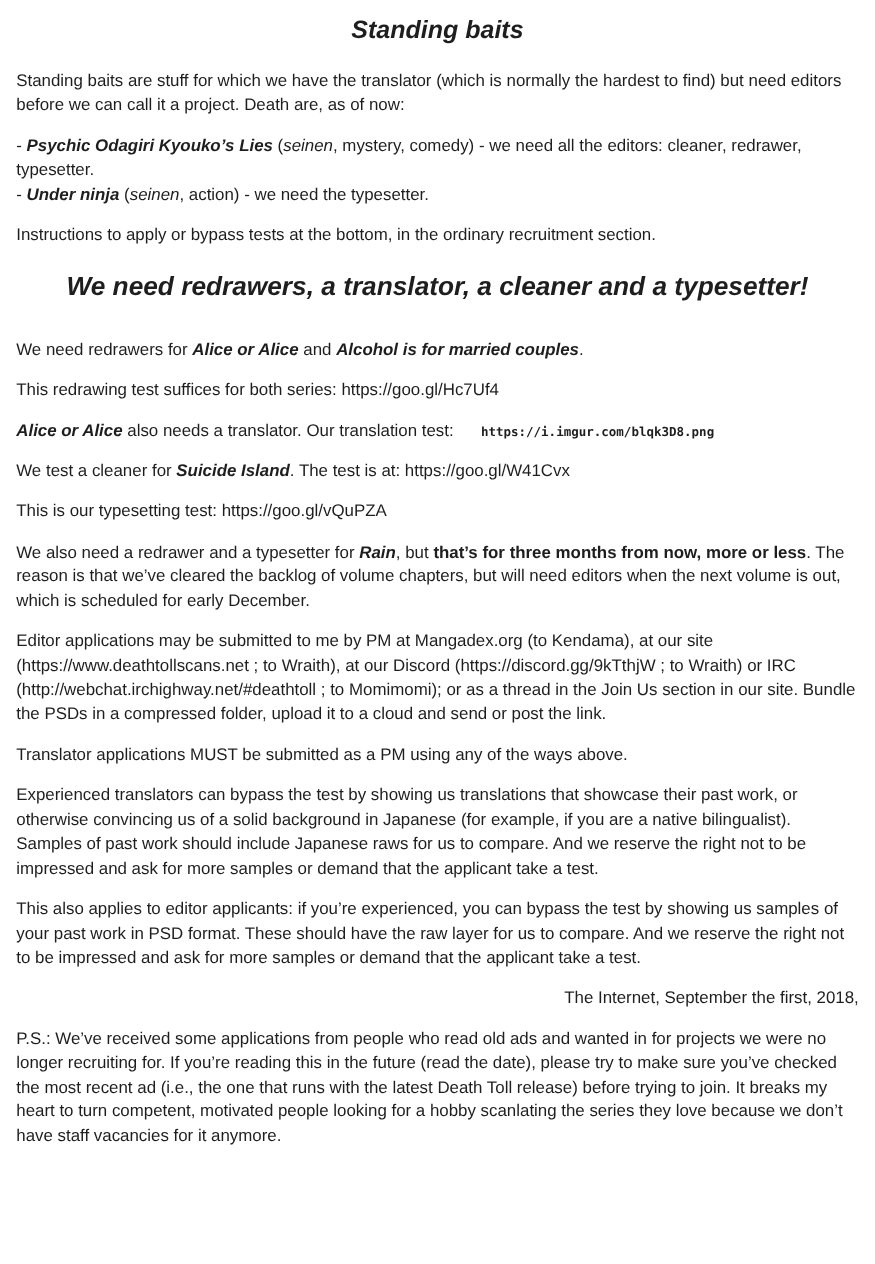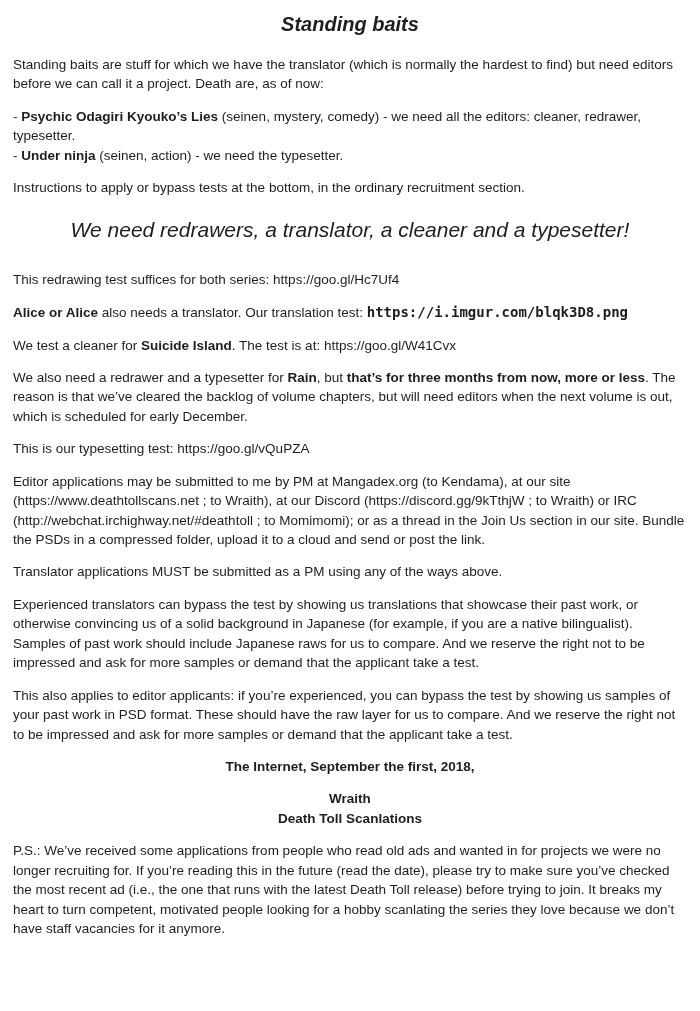--- a/index.html
+++ b/index.html
@@ -17,69 +17,70 @@
   h1.doc-title {
     text-align: center;
     font-size: 20px;
     font-weight: bold;
     font-style: italic;
     margin: 4px 0 16px 0;
   }
   h2.doc-subtitle {
     text-align: center;
     font-size: 21px;
-    font-weight: normal;
+    font-weight: bold;
     font-style: italic;
     margin: 18px 0 24px 0;
   }
   p.para { margin: 0 0 13px 0; }
-  p.right { text-align: center; font-weight: bold; }
+  p.right { text-align: right; }
   span.b { font-weight: bold; }
-  span.i { }
+  span.i { font-style: italic; }
   span.m {
     font-family: "DejaVu Sans Mono", monospace;
     font-weight: bold;
-    font-size: 14px;
+    font-size: 10px;
+    margin-left: 18px;
   }
 </style>
 </head>
 <body>
 
 <div class="page">
 
   <h1 class="doc-title">Standing baits</h1>
 
   <p class="para"><span>Standing baits are stuff for which we have the translator (which is normally the hardest to find) but need editors before we can call it a project. Death are, as of now:</span></p>
 
   <p class="para"><span>- </span><span class="b i">Psychic Odagiri Kyouko’s Lies</span><span> (</span><span class="i">seinen</span><span>, mystery, comedy) - we need all the editors: cleaner, redrawer, typesetter.</span><br><span>- </span><span class="b i">Under ninja</span><span> (</span><span class="i">seinen</span><span>, action) - we need the typesetter.</span></p>
 
 
   <p class="para"><span>Instructions to apply or bypass tests at the bottom, in the ordinary recruitment section.</span></p>
 
   <h2 class="doc-subtitle">We need redrawers, a translator, a cleaner and a typesetter!</h2>
 
+  <p class="para"><span>We need redrawers for </span><span class="b i">Alice or Alice</span><span> and </span><span class="b i">Alcohol is for married couples</span><span>.</span></p>
 
   <p class="para"><span>This redrawing test suffices for both series: https://goo.gl/Hc7Uf4</span></p>
 
   <p class="para"><span class="b i">Alice or Alice</span><span> also needs a translator. Our translation test: </span><span class="m">https://i.imgur.com/blqk3D8.png</span></p>
 
   <p class="para"><span>We test a cleaner for </span><span class="b i">Suicide Island</span><span>. The test is at: https://goo.gl/W41Cvx</span></p>
 
+  <p class="para"><span>This is our typesetting test: https://goo.gl/vQuPZA</span></p>
+
   <p class="para"><span>We also need a redrawer and a typesetter for </span><span class="b i">Rain</span><span>, but </span><span class="b">that’s for three months from now, more or less</span><span>. The reason is that we’ve cleared the backlog of volume chapters, but will need editors when the next volume is out, which is scheduled for early December.</span></p>
-
-  <p class="para"><span>This is our typesetting test: https://goo.gl/vQuPZA</span></p>
 
 
   <p class="para"><span>Editor applications may be submitted to me by PM at Mangadex.org (to Kendama), at our site (https://www.deathtollscans.net ; to Wraith), at our Discord (https://discord.gg/9kTthjW ; to Wraith) or IRC (http://webchat.irchighway.net/#deathtoll ; to Momimomi); or as a thread in the Join Us section in our site. Bundle the PSDs in a compressed folder, upload it to a cloud and send or post the link.</span></p>
 
   <p class="para"><span>Translator applications MUST be submitted as a PM using any of the ways above.</span></p>
 
   <p class="para"><span>Experienced translators can bypass the test by showing us translations that showcase their past work, or otherwise convincing us of a solid background in Japanese (for example, if you are a native bilingualist). Samples of past work should include Japanese raws for us to compare. And we reserve the right not to be impressed and ask for more samples or demand that the applicant take a test.</span></p>
 
   <p class="para"><span>This also applies to editor applicants: if you’re experienced, you can bypass the test by showing us samples of your past work in PSD format. These should have the raw layer for us to compare. And we reserve the right not to be impressed and ask for more samples or demand that the applicant take a test.</span></p>
 
   <p class="para right"><span>The Internet, September the first, 2018,</span></p>
 
-  <p class="para right"><span>Wraith</span><br><span>Death Toll Scanlations</span></p>
 
   <p class="para"><span>P.S.: We’ve received some applications from people who read old ads and wanted in for projects we were no longer recruiting for. If you’re reading this in the future (read the date), please try to make sure you’ve checked the most recent ad (i.e., the one that runs with the latest Death Toll release) before trying to join. It breaks my heart to turn competent, motivated people looking for a hobby scanlating the series they love because we don’t have staff vacancies for it anymore.</span></p>
 
 </div>
 
 </body></html>

